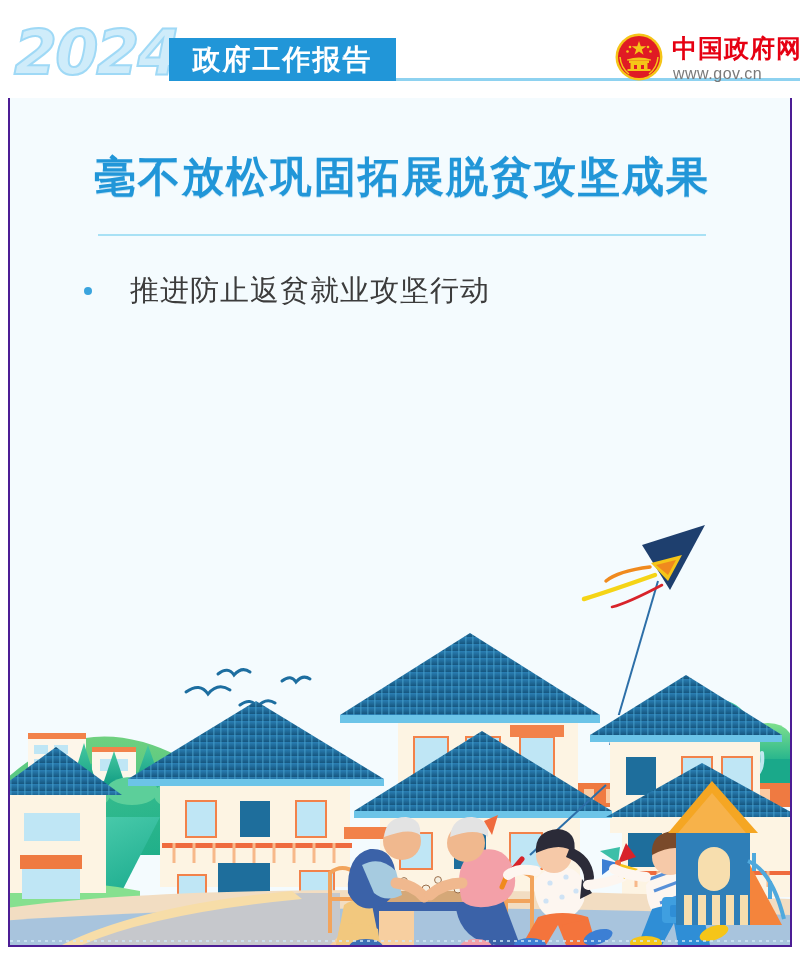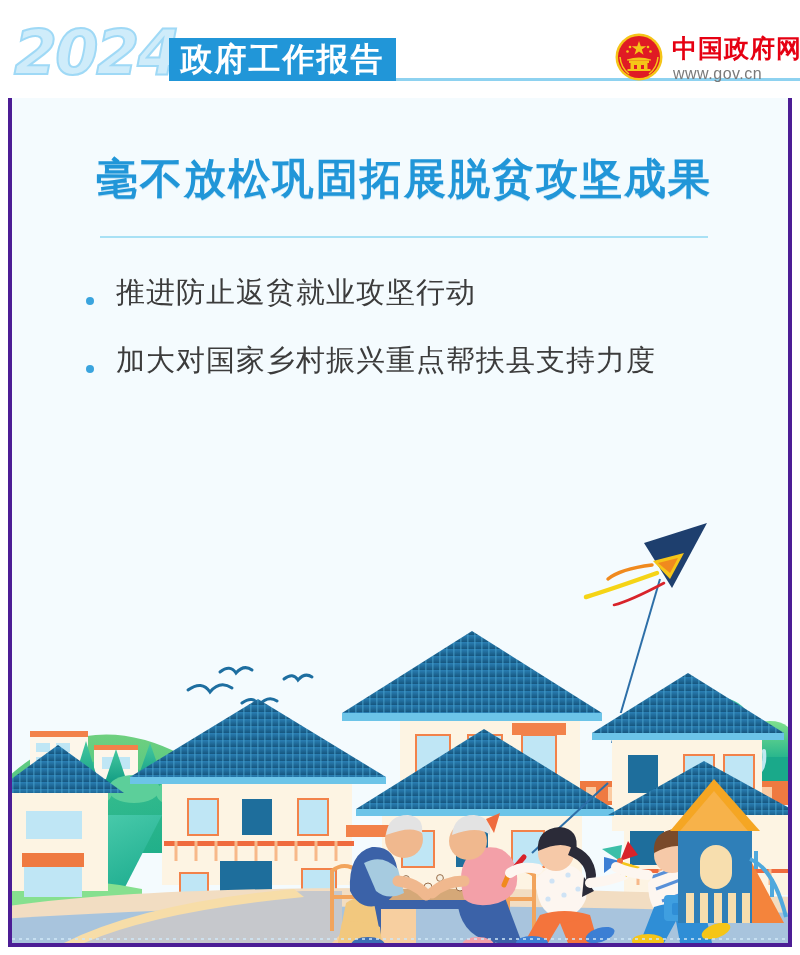--- a/index.html
+++ b/index.html
@@ -26,21 +26,21 @@
     user-select:none;
   }
 
   .report-banner{
     position:absolute;left:169px;top:38px;
     width:227px;height:43px;
     background:#2196d8;
     display:flex;align-items:center;justify-content:center;
   }
   .report-banner span{
-    color:#ffffff;font-size:32px;font-weight:bold;
+    color:#ffffff;font-size:28px;font-weight:bold;
     letter-spacing:2px;
     font-family:"DejaVu Sans","Liberation Sans",sans-serif;
   }
 
   .header-rule{
     position:absolute;left:396px;top:78px;width:404px;height:3px;
     background:#8ed2f0;
   }
 
   .gov-logo{position:absolute;right:14px;top:30px;width:172px;height:58px;text-align:right;}
@@ -54,42 +54,42 @@
   .gov-url{
     position:absolute;left:59px;top:35px;
     font-size:16px;color:#7a7a7a;letter-spacing:.5px;
     font-family:"Liberation Sans",sans-serif;
   }
 
   
   .frame{
     position:absolute;left:8px;top:90px;width:784px;height:857px;
     background:#f4fbfe;
-    border:4px solid #4c1d95;
+    border:2px solid #4c1d95;
     box-sizing:border-box;
     overflow:hidden;
   }
 
   
   .headline{
     position:absolute;left:0;top:57px;width:784px;
     text-align:center;
     font-size:42px;font-weight:bold;color:#2196d8;
     letter-spacing:2px;
     font-family:"DejaVu Sans","Liberation Sans",sans-serif;
     text-shadow:0 1px 0 rgba(33,150,216,.25);
   }
   .headline-rule{
     position:absolute;left:88px;top:142px;width:608px;height:2px;
     background:#a8e1f5;
   }
 
   .bullets{position:absolute;left:74px;top:178px;width:650px;}
   .bullet{
-    display:flex;align-items:center;margin-bottom:28px;
+    display:flex;align-items:flex-start;margin-bottom:28px;gap:16px;
   }
   .bullet-dot{
     width:8px;height:8px;border-radius:50%;
     background:#3aa4de;margin-top:17px;margin-right:22px;flex:0 0 auto;
   }
   .bullet-text{
     font-size:29px;color:#3c3c3c;line-height:40px;letter-spacing:1px;
     font-family:"DejaVu Sans","Liberation Sans",sans-serif;
   }
 
@@ -147,24 +147,20 @@
 
   <div class="frame">
 
     <div class="headline">毫不放松巩固拓展脱贫攻坚成果</div>
     <div class="headline-rule"></div>
 
     <div class="bullets">
       <div class="bullet">
         <div class="bullet-dot"></div>
         <div class="bullet-text">推进防止返贫就业攻坚行动</div>
-      </div>
-      <div class="bullet">
-        <div class="bullet-dot"></div>
-        <div class="bullet-text">加大对国家乡村振兴重点帮扶县支持力度</div>
       </div>
     </div>
 
     <div class="attribution">——2024年政府工作任务</div>
 
     <div class="scene">
       <svg viewBox="0 0 780 560" xmlns="http://www.w3.org/2000/svg">
         <defs>
           <linearGradient id="gHillA" x1="0" y1="0" x2="0" y2="1">
             <stop offset="0" stop-color="#6fd07f"></stop>

